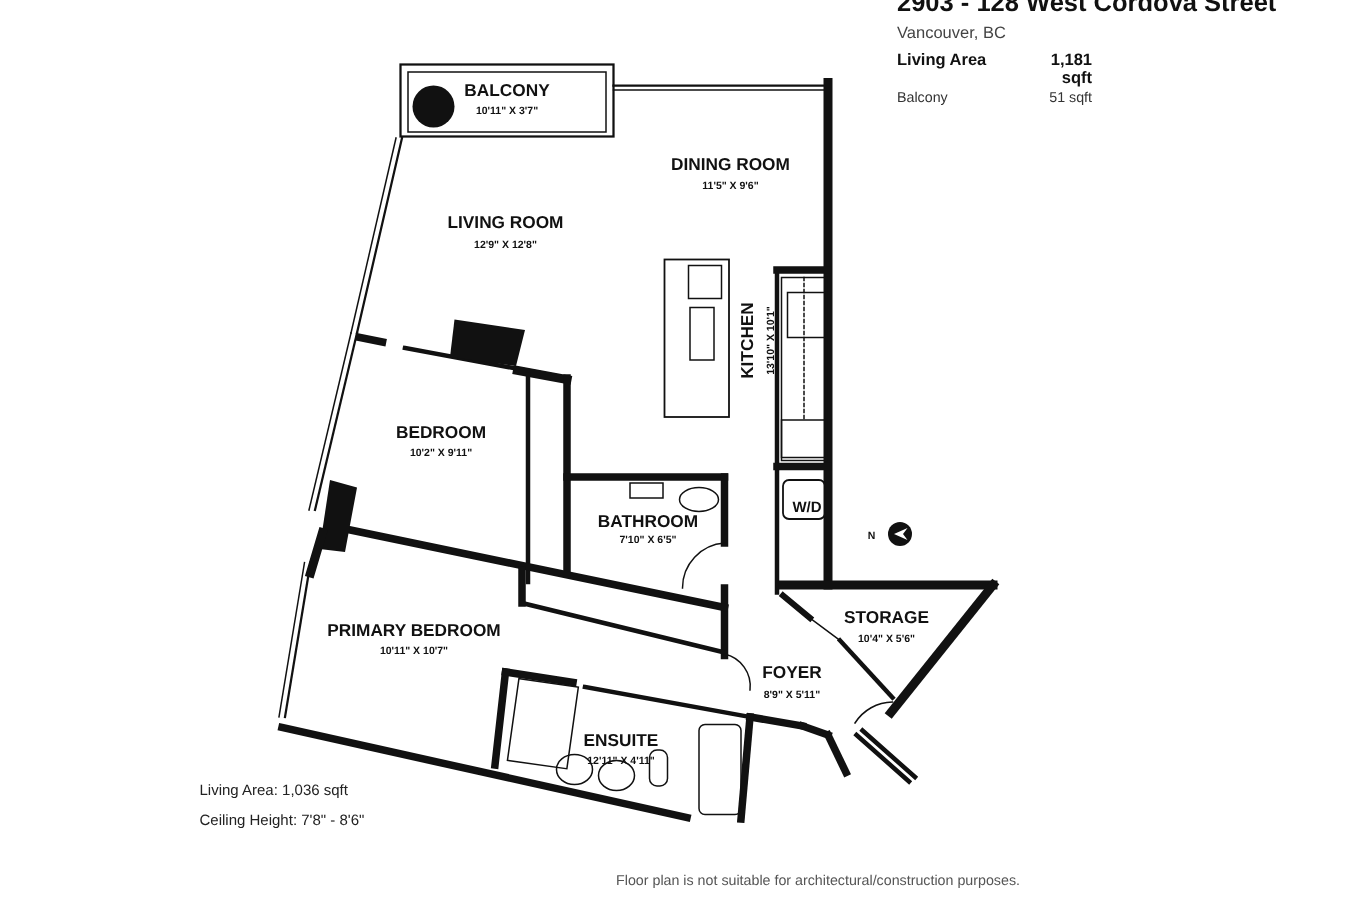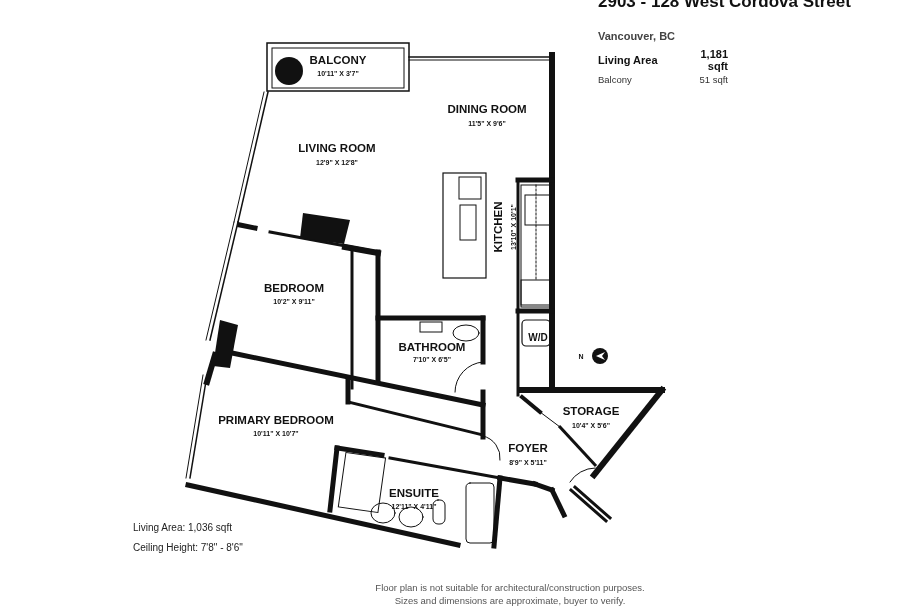--- a/index.html
+++ b/index.html
@@ -1,29 +1,29 @@
 <!DOCTYPE html>
 <html><head>
 <meta charset="utf-8">
 <style>
   html, body { margin:0; padding:0; background:#ffffff; }
   body { width:910px; height:606px; position:relative; overflow:hidden; font-family:"Liberation Sans", sans-serif; color:#222; }
   .header { position:absolute; left:598px; top:-8px; width:312px; }
   .addr { font-weight:bold; font-size:17px; color:#111; white-space:nowrap; }
-  .city { font-size:11px; color:#444; margin-top:18px;font-weight:bold; }
+  .city { font-size:11px; color:#444; margin-top:4px; }
   .area-row { display:flex; font-size:11px; margin-top:6px; }
   .area-row .lbl { width:80px; }
   .area-row .val { width:50px; text-align:right; }
-  .area-row.bold { font-weight:bold; color:#111;align-items:center; }
+  .area-row.bold { font-weight:bold; color:#111; }
   .area-row.sub { font-size:9.5px; color:#333; margin-top:2px; }
   svg.plan { position:absolute; left:0; top:0; }
   .room-name { font-family:"Liberation Sans", sans-serif; font-weight:bold; font-size:11.5px; fill:#111; }
   .room-dim { font-family:"Liberation Sans", sans-serif; font-weight:bold; font-size:7px; fill:#111; }
   .footnote { position:absolute; left:133px; font-size:10px; color:#222; }
-  .disclaimer { position:absolute; left:340px; width:340px; text-align:center; font-size:9.5px; color:#555; line-height:13px; }
+  .disclaimer { position:absolute; left:340px; width:340px; text-align:right; font-size:9.5px; color:#555; line-height:13px; }
 </style>
 </head>
 <body>
 
 <div class="header">
   <div class="addr">2903 - 128 West Cordova Street</div>
   <div class="city">Vancouver, BC</div>
   <div class="area-row bold">
     <span class="lbl">Living Area</span>
     <span class="val">1,181 sqft</span>
@@ -144,14 +144,13 @@
   <text x="528" y="452" text-anchor="middle" class="room-name">FOYER</text>
   <text x="528" y="465" text-anchor="middle" class="room-dim">8'9" X 5'11"</text>
   <text x="414" y="497" text-anchor="middle" class="room-name">ENSUITE</text>
   <text x="414" y="509" text-anchor="middle" class="room-dim">12'11" X 4'11"</text>
 </svg>
 
 <div class="footnote" style="top:522px">Living Area: 1,036 sqft</div>
 <div class="footnote" style="top:542px">Ceiling Height: 7'8" - 8'6"</div>
 <div class="disclaimer" style="top:581px">
   <div>Floor plan is not suitable for architectural/construction purposes.</div>
-  <div>Sizes and dimensions are approximate, buyer to verify.</div>
 </div>
 
 </body></html>

